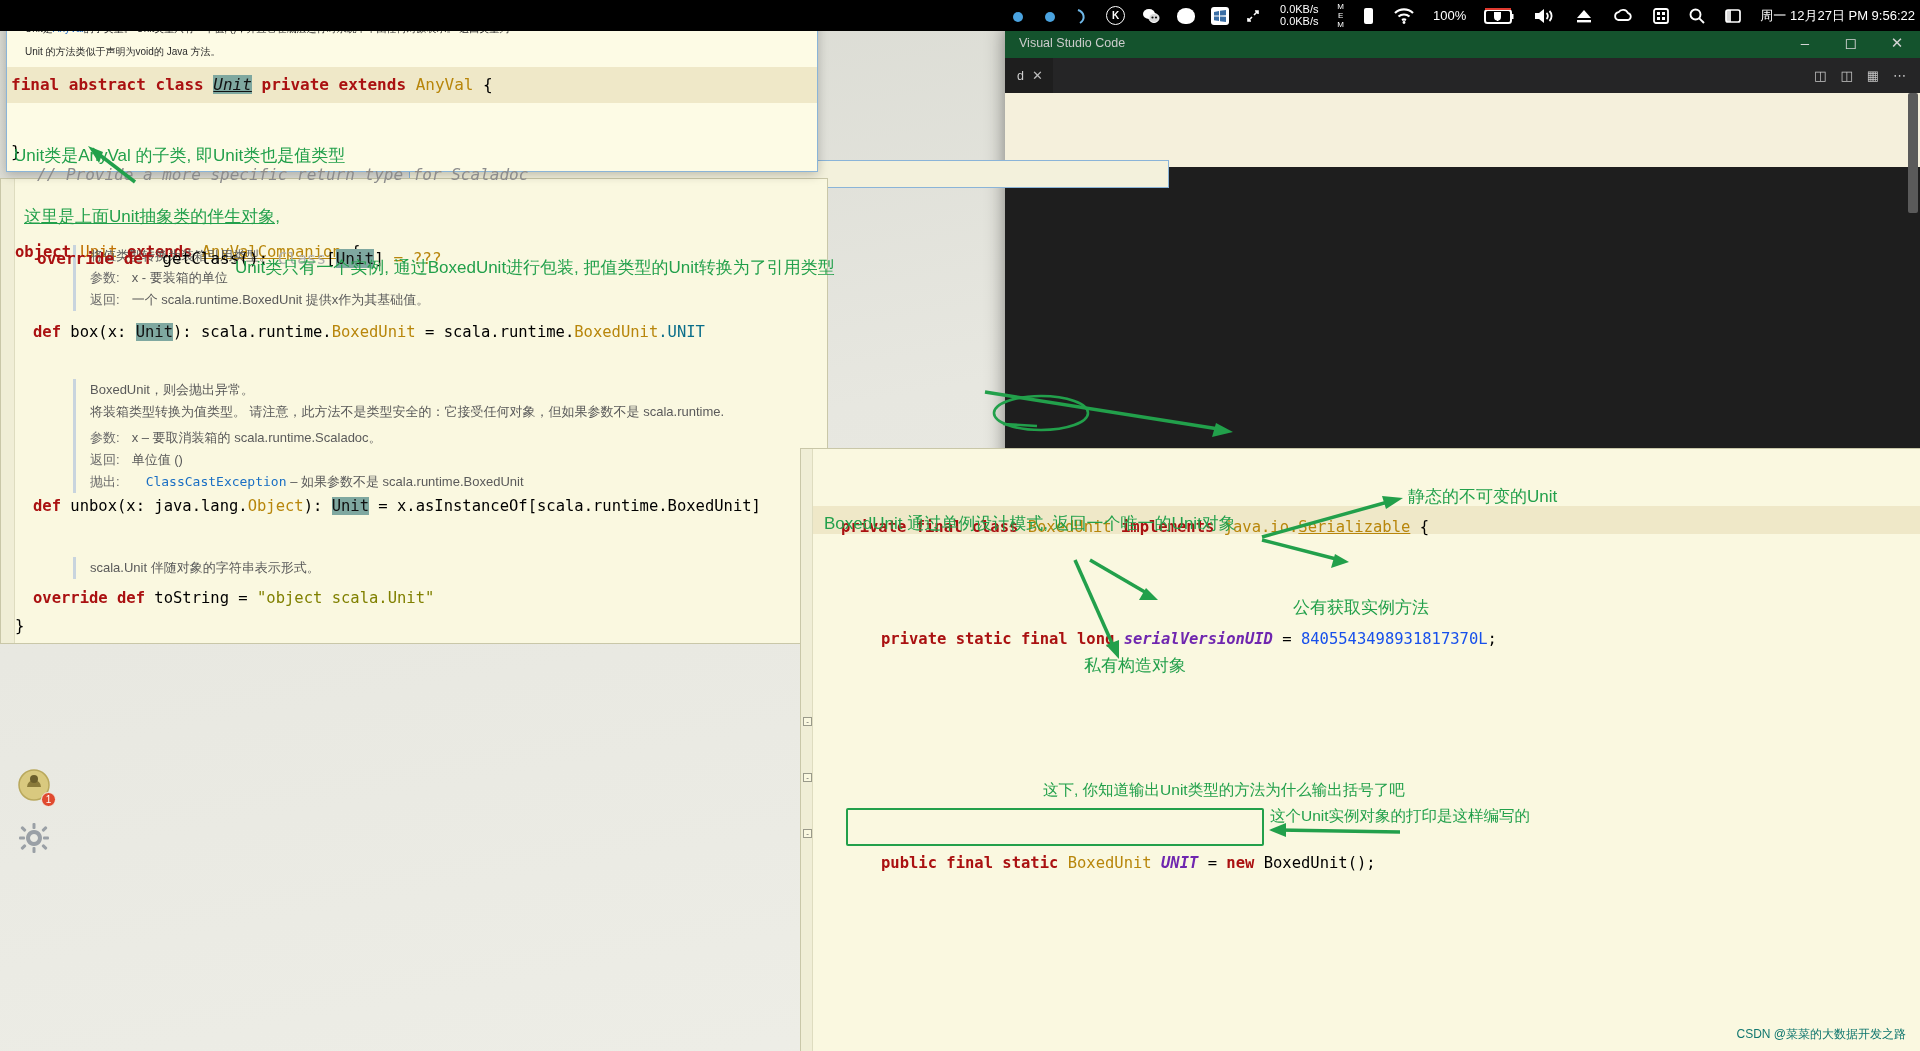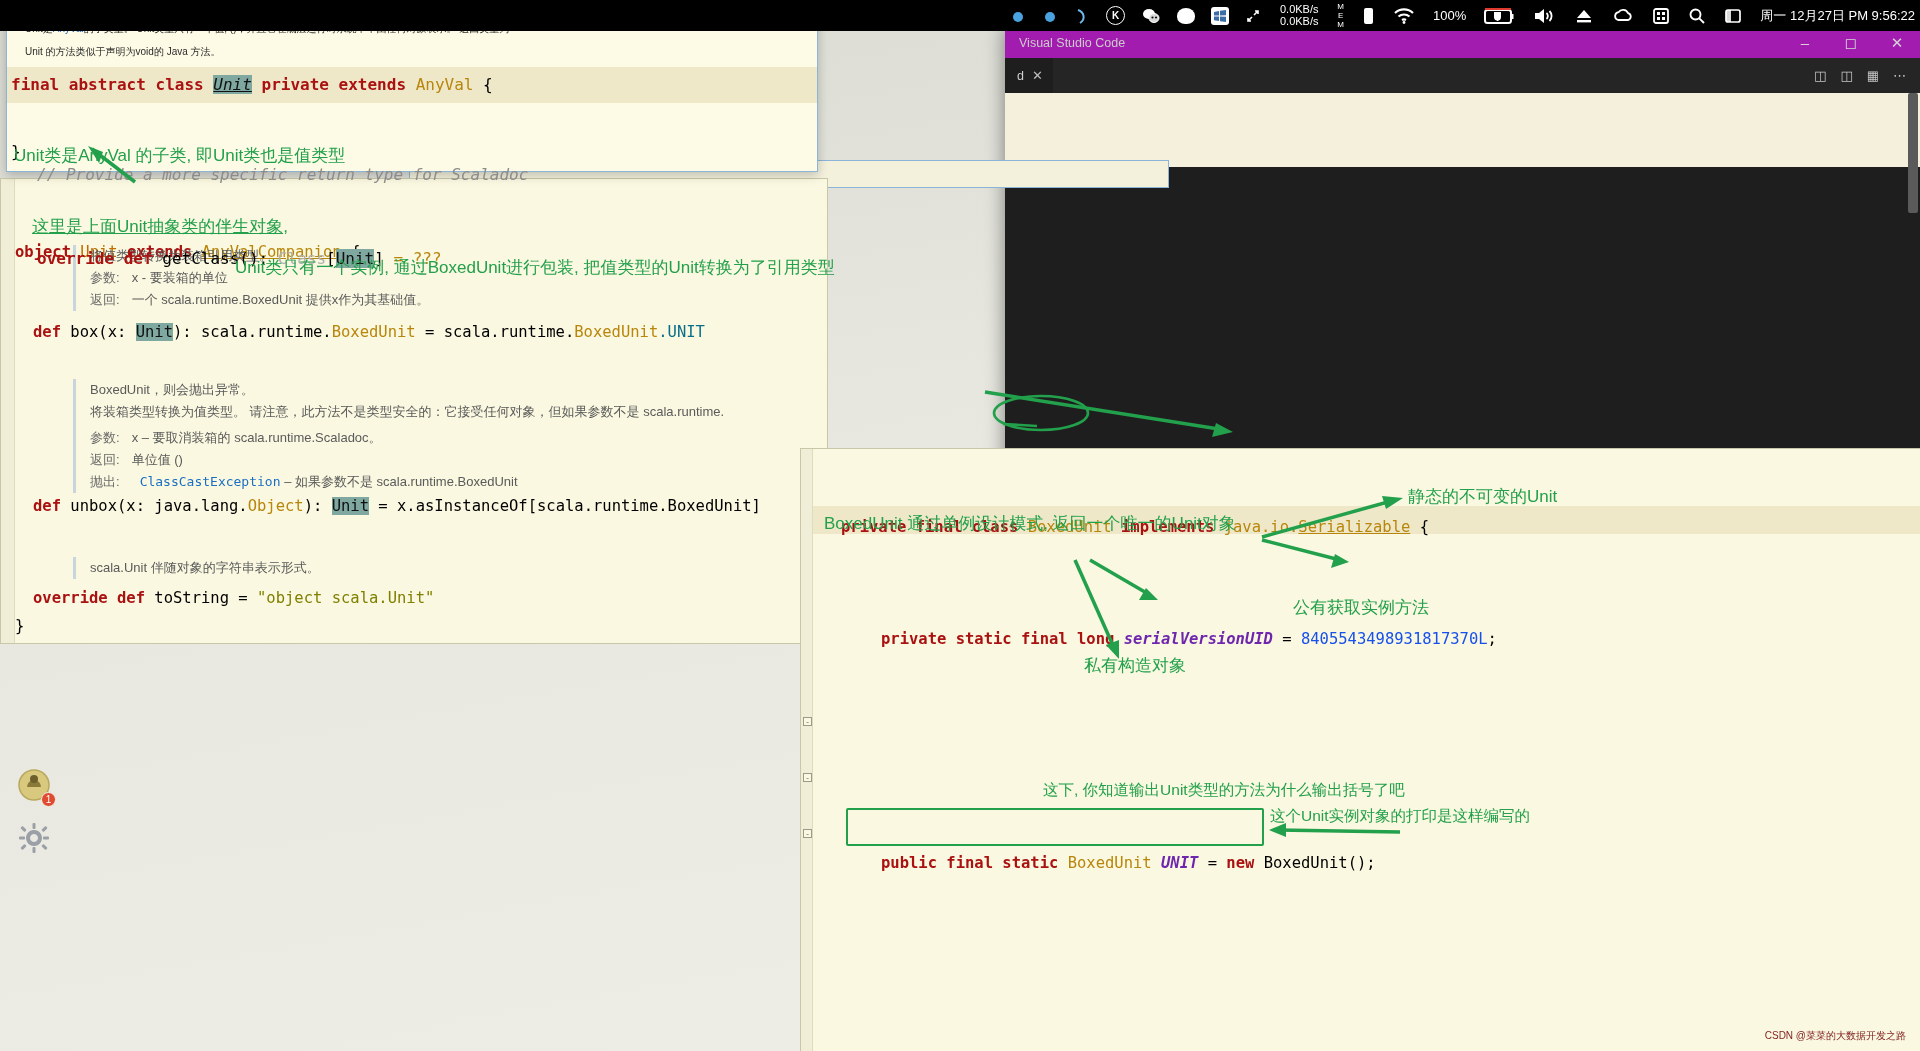--- a/index.html
+++ b/index.html
@@ -61,21 +61,21 @@
 
   
   .vscode {
     position: absolute; left: 1005px; top: 27px;
     width: 915px; height: 1024px;
     background: #1e1e1e;
     z-index: 5;
     box-shadow: 0 0 18px rgba(0,0,0,.45);
   }
   .vs-title {
-    height: 31px; background: #a21caf; color: #cccccc;
+    height: 31px; background: #14532d; color: #cccccc;
     display: flex; align-items: center;
     font-size: 12.5px;
     padding-left: 14px;
     position: relative;
   }
   .vs-title .wbtns {
     position:absolute; right:0; top:0; height:31px; display:flex; align-items:center;
   }
   .vs-title .wbtn {
     width:46px;height:31px;display:flex;align-items:center;justify-content:center;
@@ -232,21 +232,21 @@
   }
   .badge {
     position:absolute; right:-4px; bottom:-4px;
     width:15px;height:15px;border-radius:50%;
     background:#e04a2f; color:#fff; font-size:10px;
     display:flex;align-items:center;justify-content:center;
     border:1.5px solid #f0f0ea;
   }
   .watermark {
     position:absolute; right:14px; bottom:8px;
-    color:#7f1d1d; font-size:10px; z-index:45;
+    color:#0f766e; font-size:12px; z-index:45;
     font-family:"Liberation Sans",sans-serif;
   }
 </style>
 </head>
 <body>
 
 <div id="screen">
 
   <div class="desktop"></div>
 
@@ -304,21 +304,21 @@
       <div>BoxedUnit，则会抛出异常。</div>
       <div>将装箱类型转换为值类型。 请注意，此方法不是类型安全的：它接受任何对象，但如果参数不是 scala.runtime.</div>
       <div style="display:flex;gap:12px;margin-top:4px;">
         <span class="k">参数:</span>
         <span>x – 要取消装箱的 scala.runtime.Scaladoc。</span>
       </div>
       <div style="display:flex;gap:12px;">
         <span class="k">返回:</span>
         <span>单位值 ()</span>
       </div>
-      <div style="display:flex;gap:20px;">
+      <div style="display:flex;gap:26px;">
         <span class="k">抛出:</span>
         <span><span class="link2 mono">ClassCastException</span>
         <span>– 如果参数不是 scala.runtime.BoxedUnit</span></span>
       </div>
     </div>
 
     <div class="code" style="position:absolute;left:32px;top:314px;"><span class="kw">def</span><span> </span><span class="ident">unbox</span><span>(x: java.lang.</span><span class="type">Object</span><span>): </span><span class="hl">Unit</span><span> = x.asInstanceOf[scala.runtime.BoxedUnit]</span></div>
 
     <div class="docblock" style="position:absolute;left:72px;top:378px;width:720px;">
       <div>scala.Unit 伴随对象的字符串表示形式。</div>
@@ -412,21 +412,21 @@
     <path d="M1158,600 L1139,600 L1146,588 Z" fill="#22a04b"></path>
 
     <path d="M1075,560 L1115,650" stroke="#22a04b" stroke-width="3.5" fill="none"></path>
     <path d="M1119,659 L1106,645 L1119,640 Z" fill="#22a04b"></path>
 
     <path d="M1400,832 L1278,830" stroke="#22a04b" stroke-width="3.5" fill="none"></path>
     <path d="M1269,830 L1286,823 L1286,837 Z" fill="#22a04b"></path>
   </svg>
 
   <div class="ann" style="left:14px;top:144px;">Unit类是AnyVal 的子类, 即Unit类也是值类型</div>
-  <div class="ann u" style="left:32px;top:205px;margin-top:10px;">这里是上面Unit抽象类的伴生对象,</div>
+  <div class="ann u" style="left:24px;top:205px;">这里是上面Unit抽象类的伴生对象,</div>
   <div class="ann" style="left:235px;top:256px;">Unit类只有一个实例, 通过BoxedUnit进行包装, 把值类型的Unit转换为了引用类型</div>
   <div class="ann" style="left:1408px;top:485px;">静态的不可变的Unit</div>
   <div class="ann" style="left:824px;top:512px;">BoxedUnit 通过单例设计模式, 返回一个唯一的Unit对象</div>
   <div class="ann" style="left:1293px;top:596px;">公有获取实例方法</div>
   <div class="ann" style="left:1084px;top:654px;">私有构造对象</div>
   <div class="ann sm" style="left:1043px;top:780px;">这下, 你知道输出Unit类型的方法为什么输出括号了吧</div>
   <div class="ann sm" style="left:1270px;top:806px;">这个Unit实例对象的打印是这样编写的</div>
 
   <div class="dock-ico" style="top:765px;">
     <svg viewBox="0 0 40 40" width="40" height="40">

